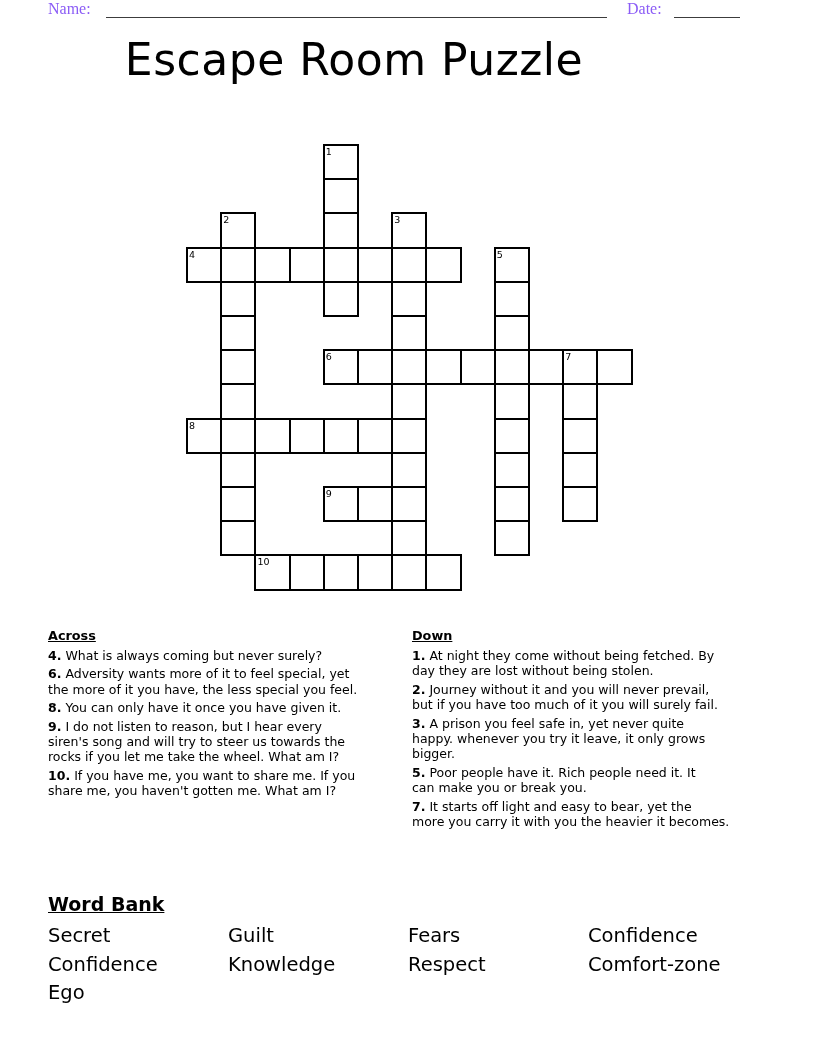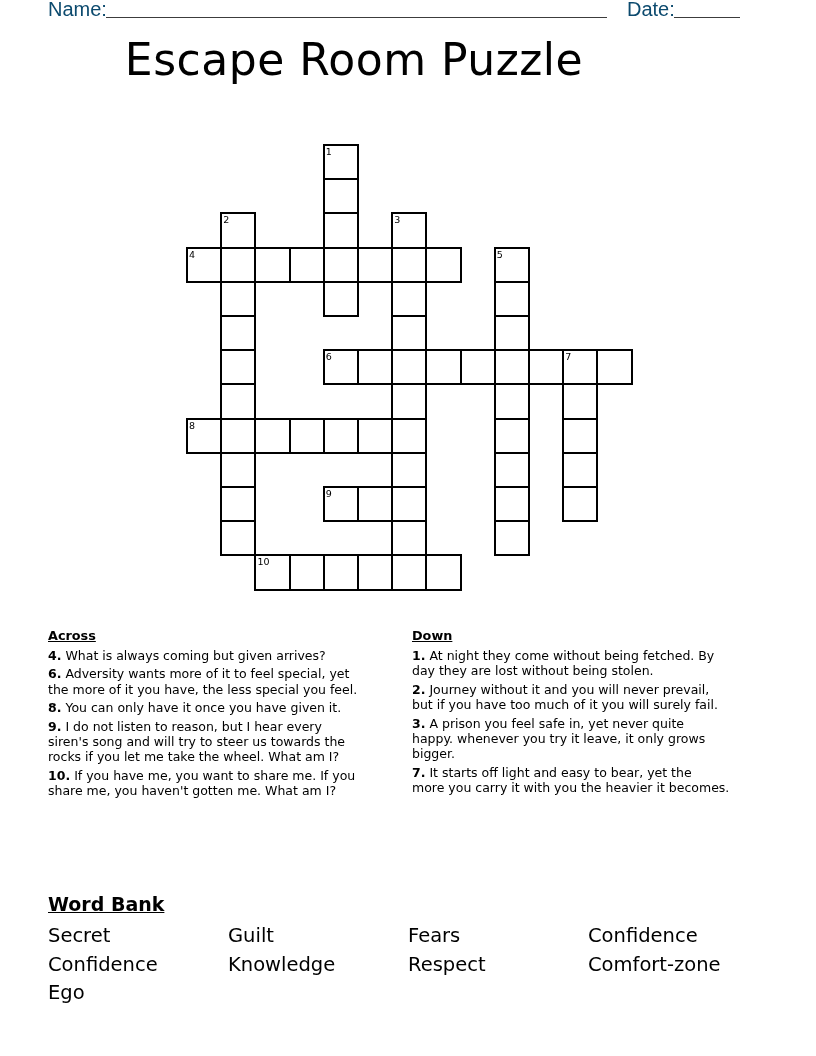--- a/index.html
+++ b/index.html
@@ -3,22 +3,22 @@
 <meta charset="utf-8">
 <style>
   html,body{margin:0;padding:0;}
   body{
     width:816px;height:1056px;background:#ffffff;position:relative;
     font-family:"DejaVu Sans","Liberation Sans",sans-serif;color:#000;
     overflow:hidden;
   }
   
   .hdr-label{
-    position:absolute;top:0px;font-family:Liberation Sans, sans-serif;
-    font-size:20px;line-height:18px;color:#0c4a6e;
+    position:absolute;top:0px;font-family:Liberation Serif, serif;
+    font-size:16px;line-height:18px;color:#8b5cf6;
   }
   #name-label{left:48px;}
   #date-label{left:627px;text-align:right;}
   .hdr-line{position:absolute;top:16.5px;border-bottom:1.4px solid #3c3c3c;height:0;}
   #name-line{left:106px;width:501px;}
   #date-line{left:674px;width:66px;}
   
   #title{
     position:absolute;top:36px;left:0;width:708px;text-align:center;
     font-size:44px;line-height:48px;letter-spacing:0.5px;color:#000;
@@ -147,41 +147,43 @@
     <div class="cell" style="left: 102.6px; top: 410.4px;"></div>
     <div class="cell" style="left: 136.8px; top: 410.4px;"></div>
     <div class="cell" style="left: 171px; top: 410.4px;"></div>
     <div class="cell" style="left: 205.2px; top: 410.4px;"></div>
     <div class="cell" style="left: 239.4px; top: 410.4px;"></div>
   </div>
 
 <div id="across-col" class="clue-col">
   <p class="clue-heading">Across</p>
   <div>
-      <p class="clue"><b>4.</b> <span class="txt">What is always coming but given arrives?</span></p>
+      <p class="clue"><b>4.</b> <span class="txt">What is always coming but never surely?</span></p>
       <p class="clue"><b>6.</b> <span class="txt">Adversity wants more of it to feel special, yet
 the more of it you have, the less special you feel.</span></p>
       <p class="clue"><b>8.</b> <span class="txt">You can only have it once you have given it.</span></p>
       <p class="clue"><b>9.</b> <span class="txt">I do not listen to reason, but I hear every
 siren's song and will try to steer us towards the
 rocks if you let me take the wheel. What am I?</span></p>
       <p class="clue"><b>10.</b> <span class="txt">If you have me, you want to share me. If you
 share me, you haven't gotten me. What am I?</span></p>
     </div>
 </div>
 <div id="down-col" class="clue-col">
   <p class="clue-heading">Down</p>
   <div>
       <p class="clue"><b>1.</b> <span class="txt">At night they come without being fetched. By
 day they are lost without being stolen.</span></p>
       <p class="clue"><b>2.</b> <span class="txt">Journey without it and you will never prevail,
 but if you have too much of it you will surely fail.</span></p>
       <p class="clue"><b>3.</b> <span class="txt">A prison you feel safe in, yet never quite
 happy. whenever you try it leave, it only grows
 bigger.</span></p>
+      <p class="clue"><b>5.</b> <span class="txt">Poor people have it. Rich people need it. It
+can make you or break you.</span></p>
       <p class="clue"><b>7.</b> <span class="txt">It starts off light and easy to bear, yet the
 more you carry it with you the heavier it becomes.</span></p>
     </div>
 </div>
 
 <div id="wordbank">
   <p id="wordbank-heading">Word Bank</p>
   <div id="wordbank-grid">
       <div class="word">Secret</div>
       <div class="word">Guilt</div>

